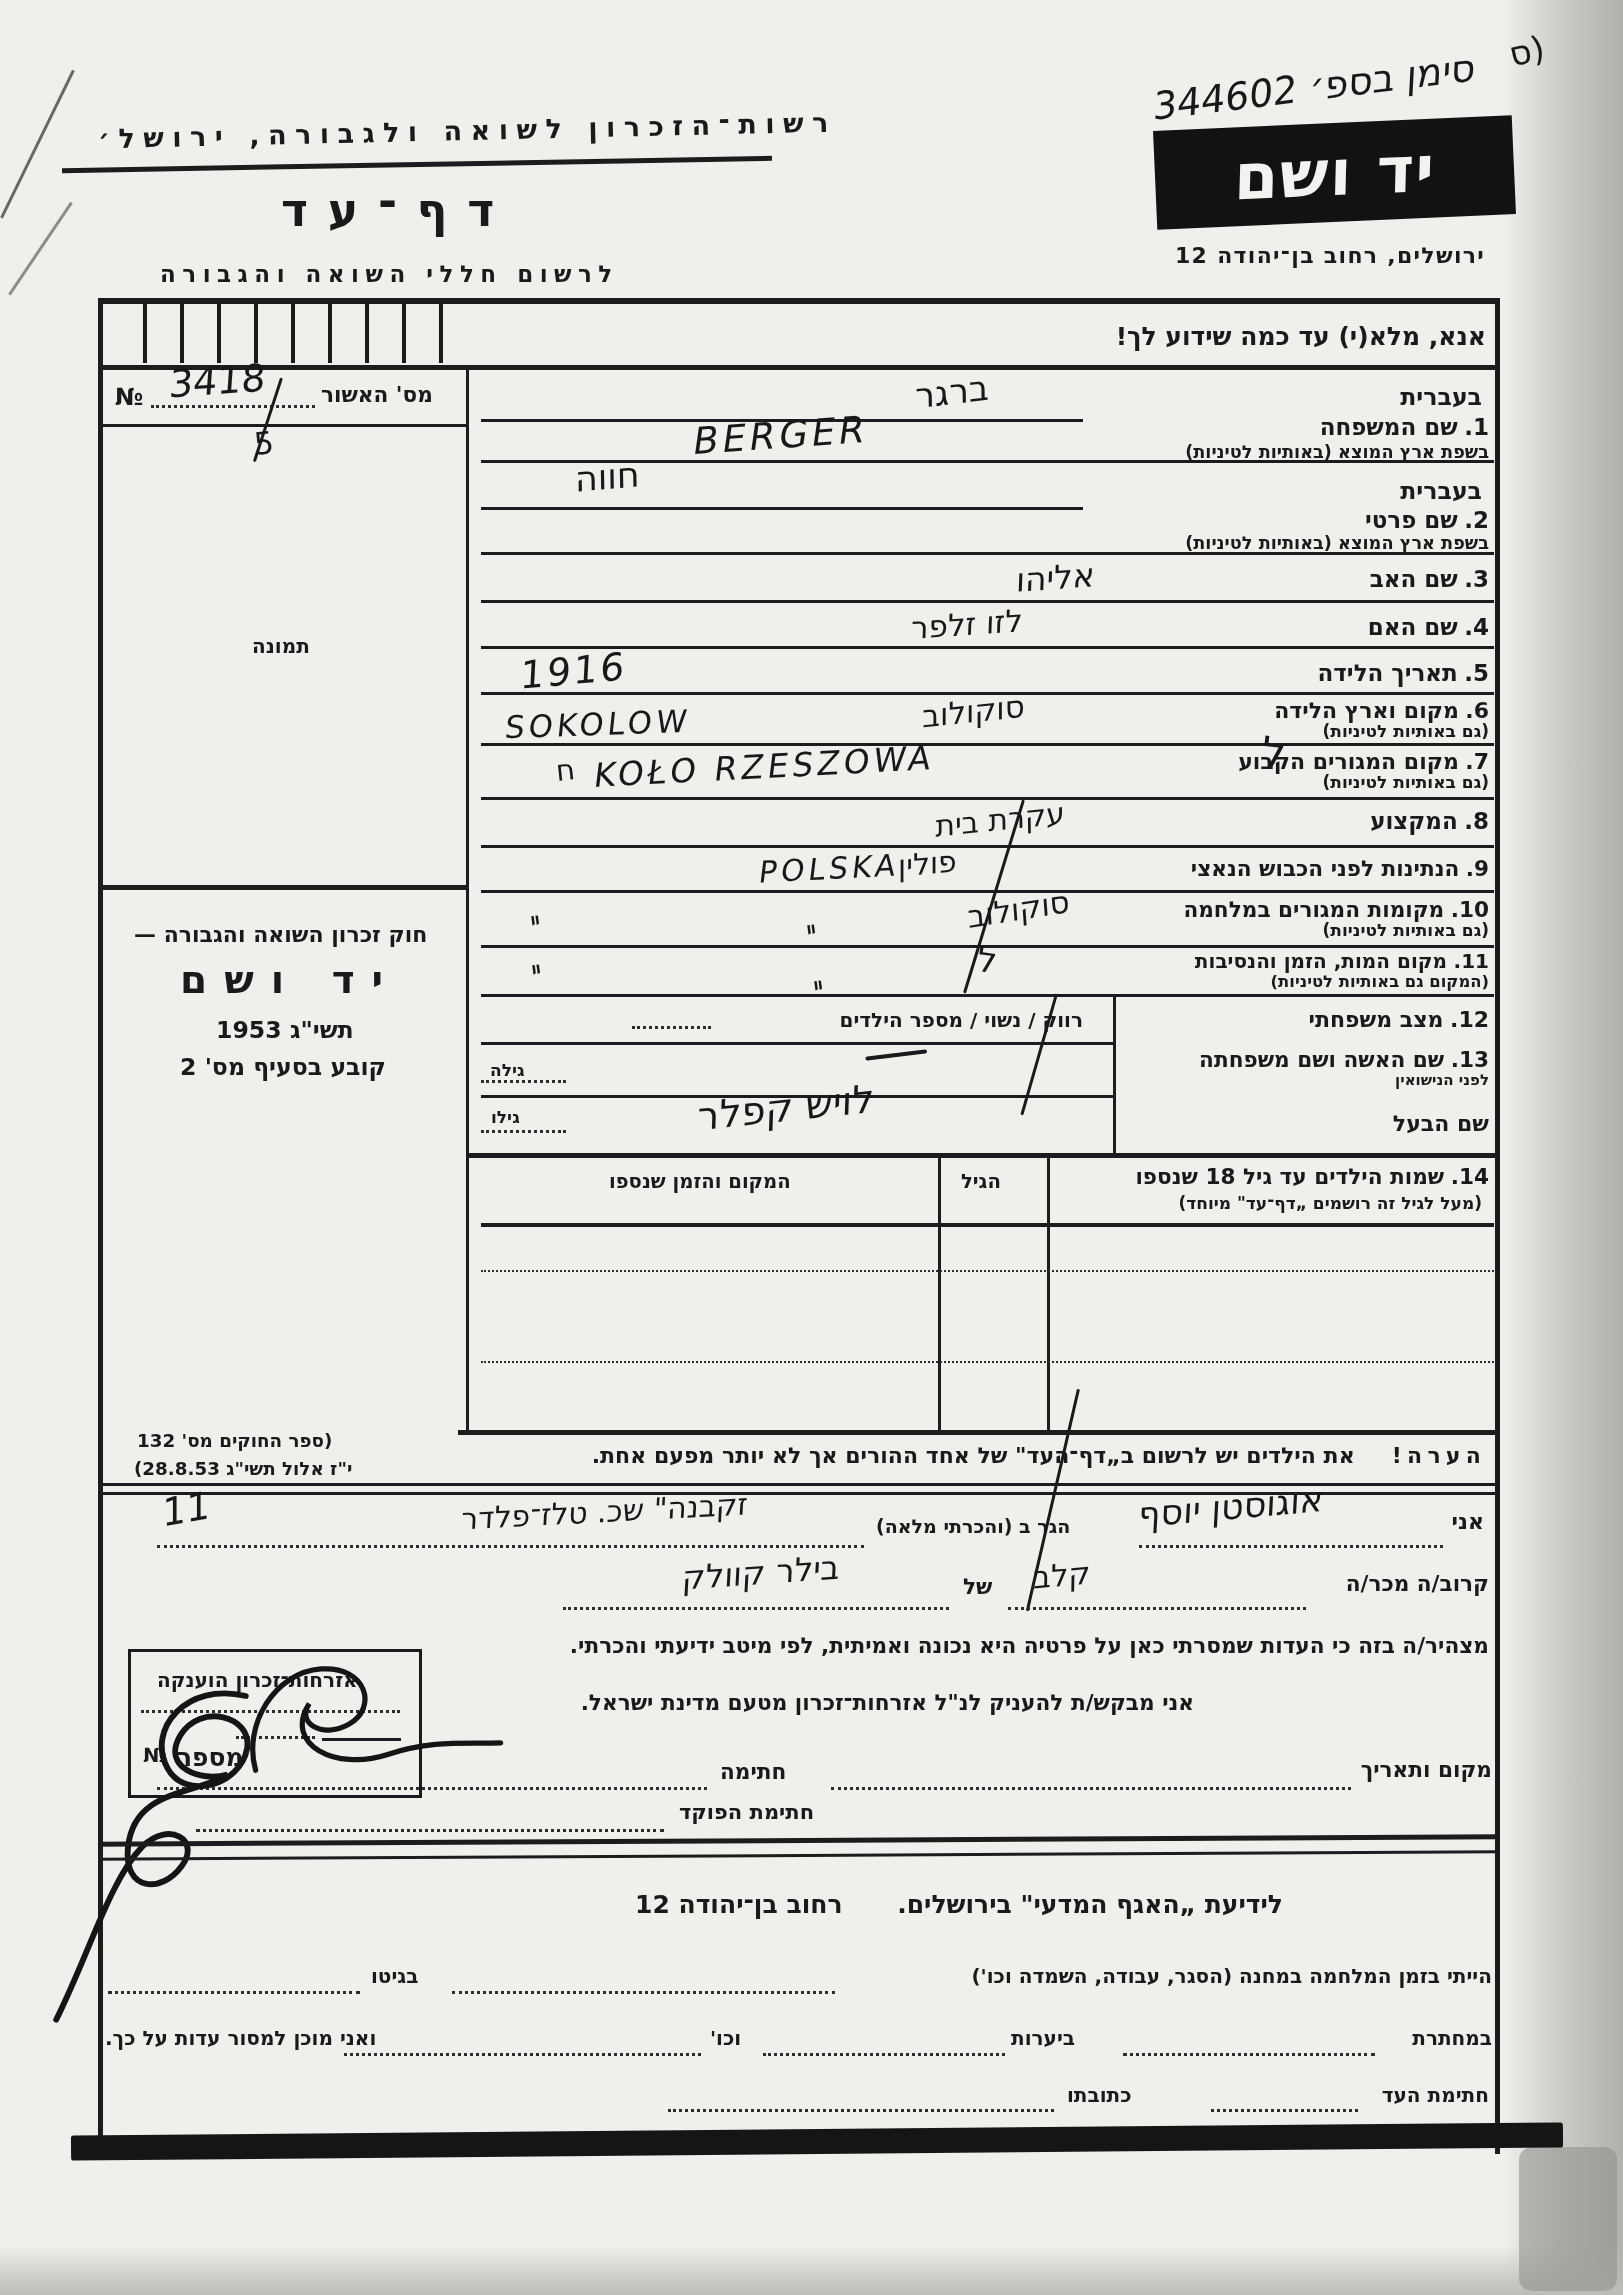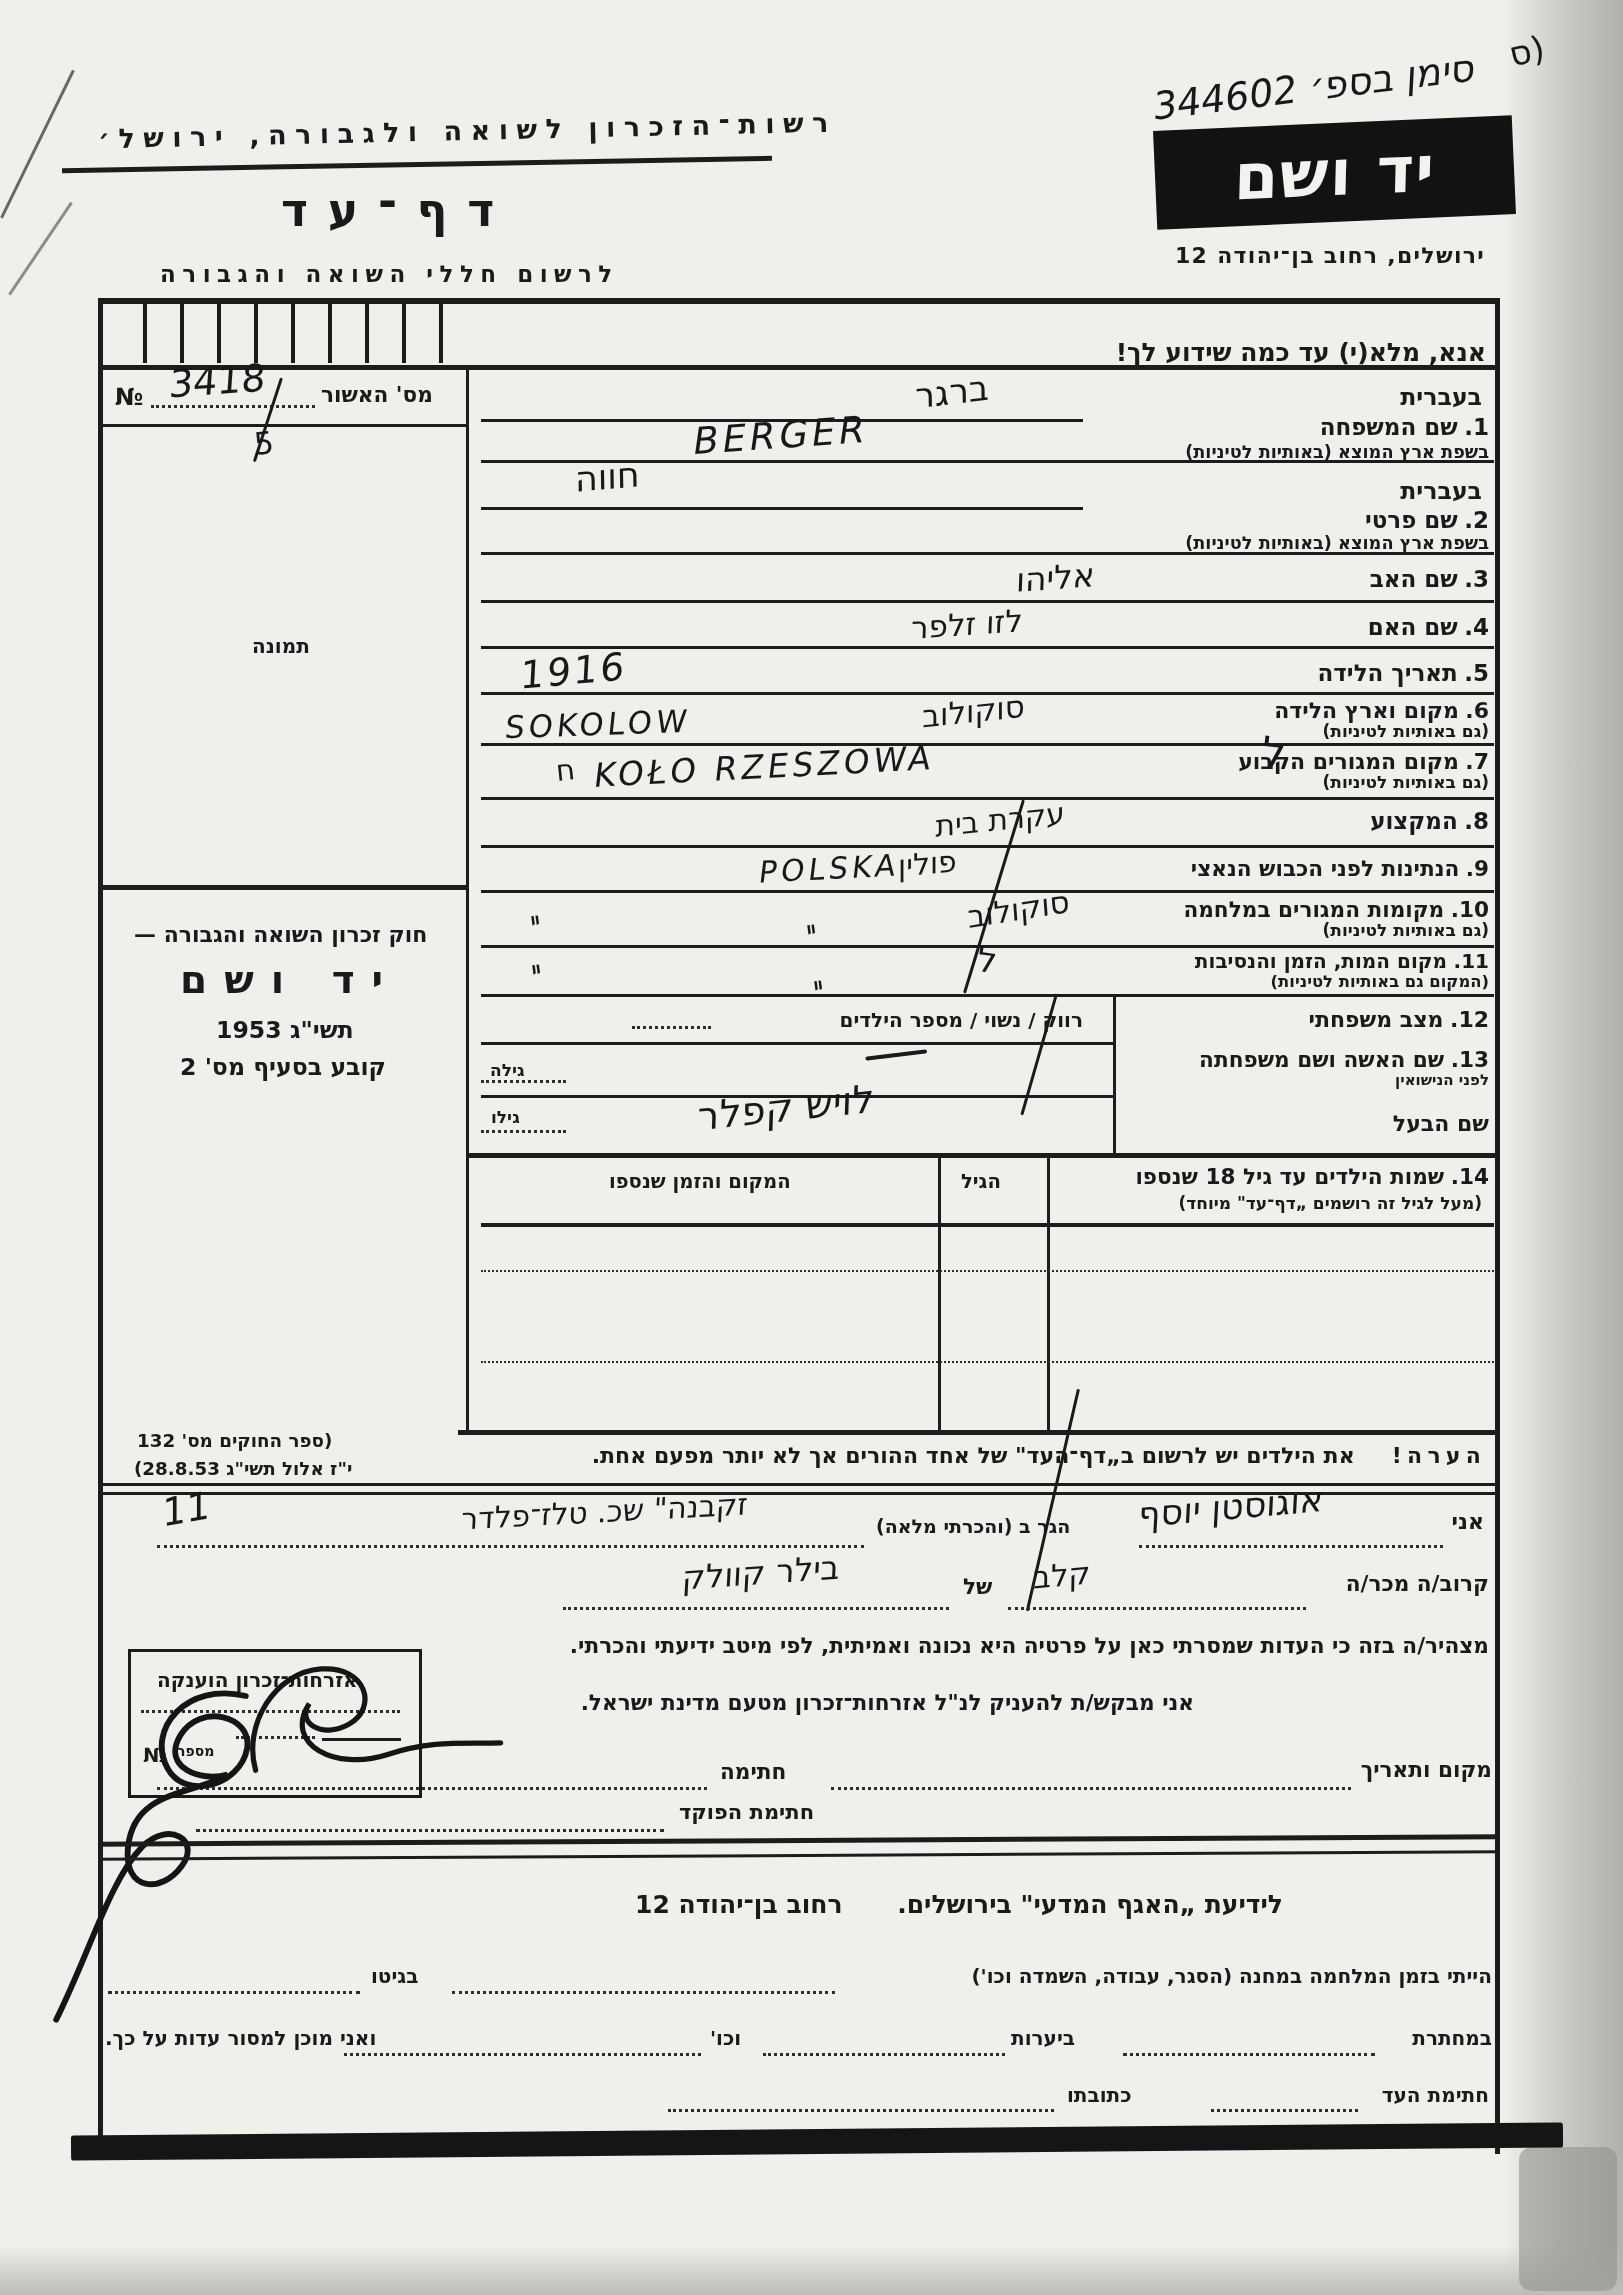--- a/index.html
+++ b/index.html
@@ -44,21 +44,21 @@
 
   <div class="logo" style="left:1155px;top:123px;width:359px;height:99px;transform:rotate(-2.5deg);">
     <span style="font-size:64px;font-weight:bold;letter-spacing:1.3px;transform:skewX(-4deg);">יד ושם</span>
   </div>
   <div class="lbl" style="left:1175px;top:243px;font-size:22px;letter-spacing:1.3px;">ירושלים, רחוב בן־יהודה 12</div>
 
   <div class="line" style="left:98px;top:298px;width:1402px;height:5.9px;"></div>
   <div class="vline" style="left:98px;top:298px;width:5.2px;height:1856px;"></div>
   <div class="vline" style="left:1495px;top:298px;width:5.2px;height:1856px;"></div>
 
-  <div class="lbl" style="right:137px;top:322px;font-size:25px;margin-top:16px;">אנא, מלא(י) עד כמה שידוע לך!</div>
+  <div class="lbl" style="right:137px;top:322px;font-size:25px;">אנא, מלא(י) עד כמה שידוע לך!</div>
   <div class="line heavy" style="left:98px;top:365px;width:1402px;"></div>
 
   <div class="ticks" style="left:110px;top:304px;width:353px;height:59px;"></div>
   <div class="vline" style="left:466px;top:365px;width:3.3px;height:1068px;"></div>
 
   <div class="lbl" style="left:115px;top:383px;font-size:23.6px;">№</div>
   <div class="hw" style="left:169px;top:359px;font-size:38px;transform:rotate(-4deg) skewX(-8deg);">3418</div>
   <div class="dotline" style="left:151px;top:405px;width:164px;"></div>
   <div class="lbl" style="left:321px;top:382px;font-size:21.6px;">מס' האשור</div>
   <div class="stroke" style="left:280px;top:378px;height:88px;transform:rotate(18deg);"></div>
@@ -72,21 +72,21 @@
   <div class="lbl" style="left:180px;top:957px;font-size:39px;letter-spacing:17px;">יד ושם</div>
   <div class="lbl" style="left:216px;top:1016px;font-size:23.6px;">תשי"ג 1953</div>
   <div class="lbl" style="left:180px;top:1053px;font-size:23.6px;">קובע בסעיף מס' 2</div>
   <div class="lbl" style="left:137px;top:1430px;font-size:18.3px;">(ספר החוקים מס' 132</div>
   <div class="lbl" style="left:134px;top:1458px;font-size:18.3px;">י"ז אלול תשי"ג 28.8.53)</div>
 
   <div class="box" style="left:128px;top:1649px;width:288px;height:143px;"></div>
   <div class="lbl" style="left:157px;top:1668px;font-size:20px;">אזרחות־זכרון הוענקה</div>
   <div class="dotline" style="left:141px;top:1710px;width:259px;"></div>
   <div class="lbl" style="left:143px;top:1744px;font-size:19.6px;">№</div>
-  <div class="lbl" style="left:177px;top:1743px;font-size:14px;">מספר</div>
+  <div class="lbl" style="left:177px;top:1743px;font-size:25px;">מספר</div>
   <div class="dotline" style="left:236px;top:1736px;width:79px;"></div>
   <div class="line" style="left:322px;top:1738px;width:79px;height:2.6px;"></div>
 
   <div class="line" style="left:481px;top:419px;width:602px;"></div>
   <div class="line" style="left:481px;top:460px;width:1013px;"></div>
   <div class="line" style="left:481px;top:507px;width:602px;"></div>
   <div class="line" style="left:481px;top:552px;width:1013px;"></div>
   <div class="line" style="left:481px;top:600px;width:1013px;"></div>
   <div class="line" style="left:481px;top:646px;width:1013px;"></div>
   <div class="line" style="left:481px;top:692px;width:1013px;"></div>

